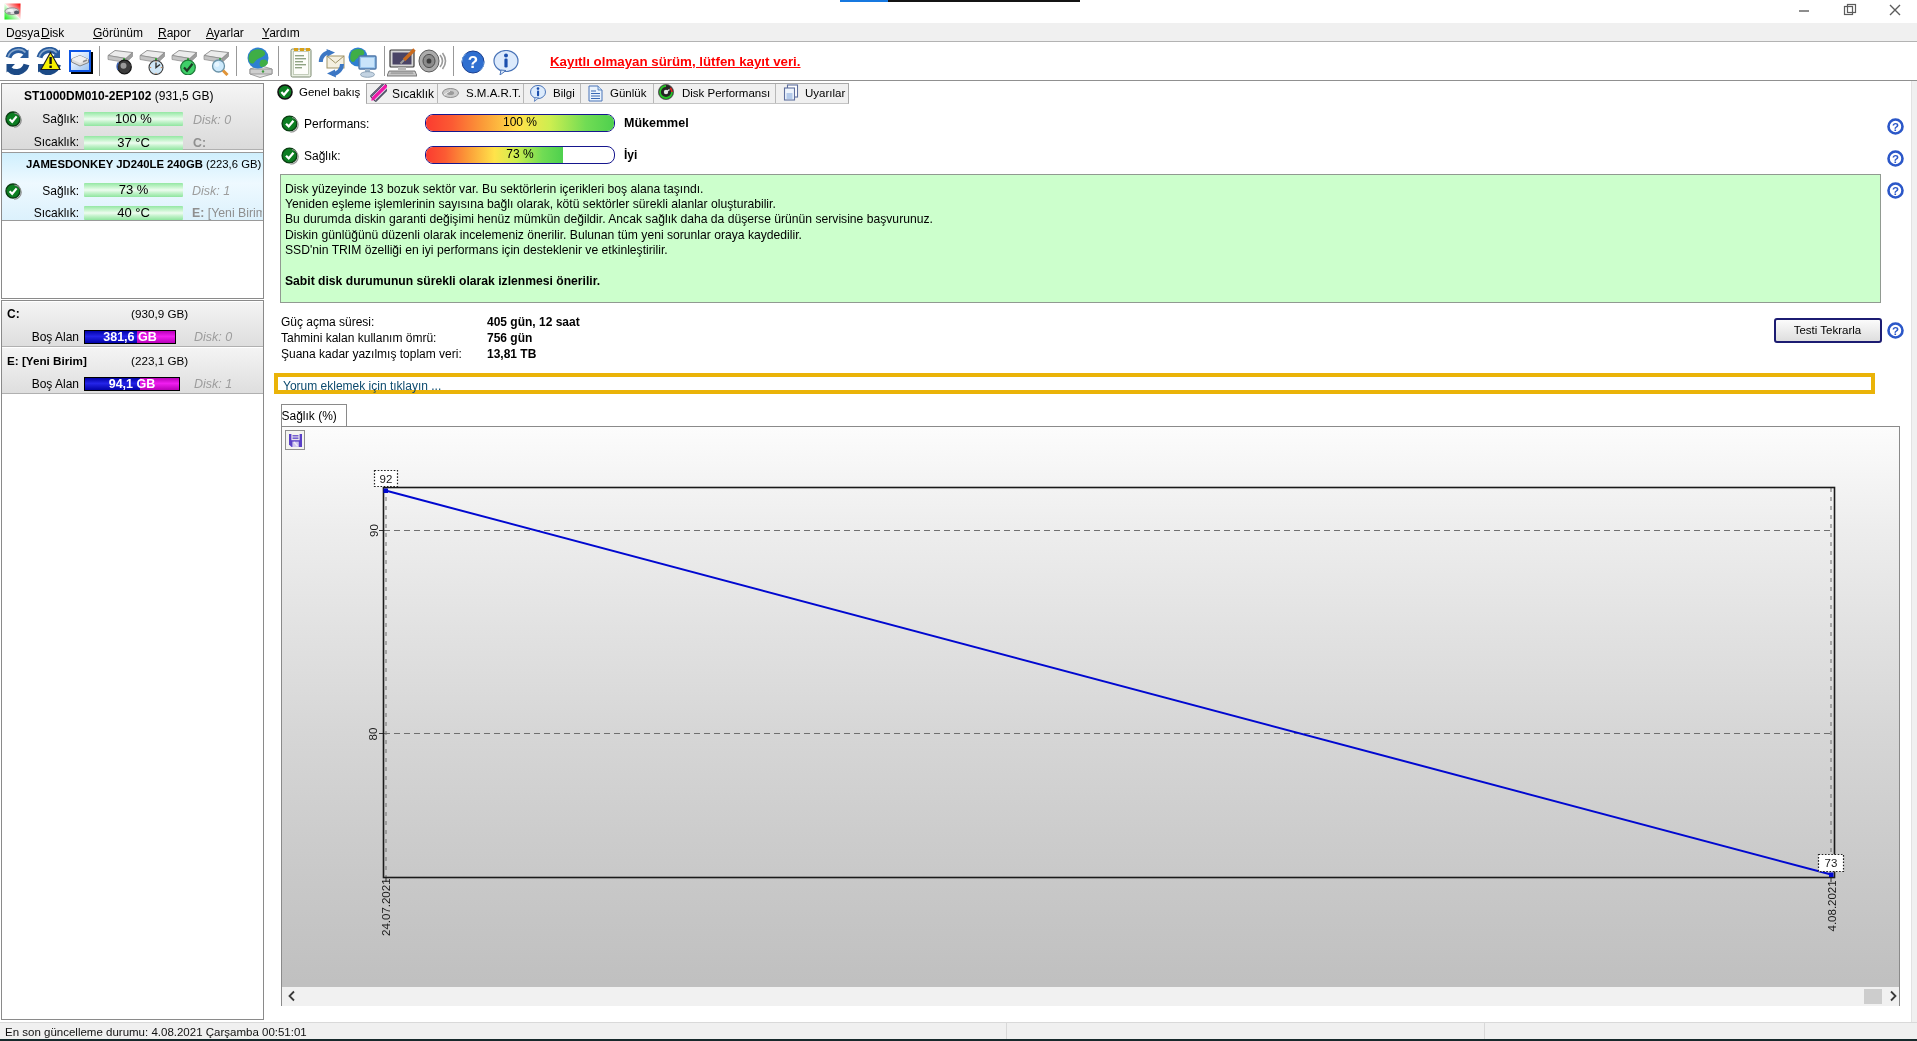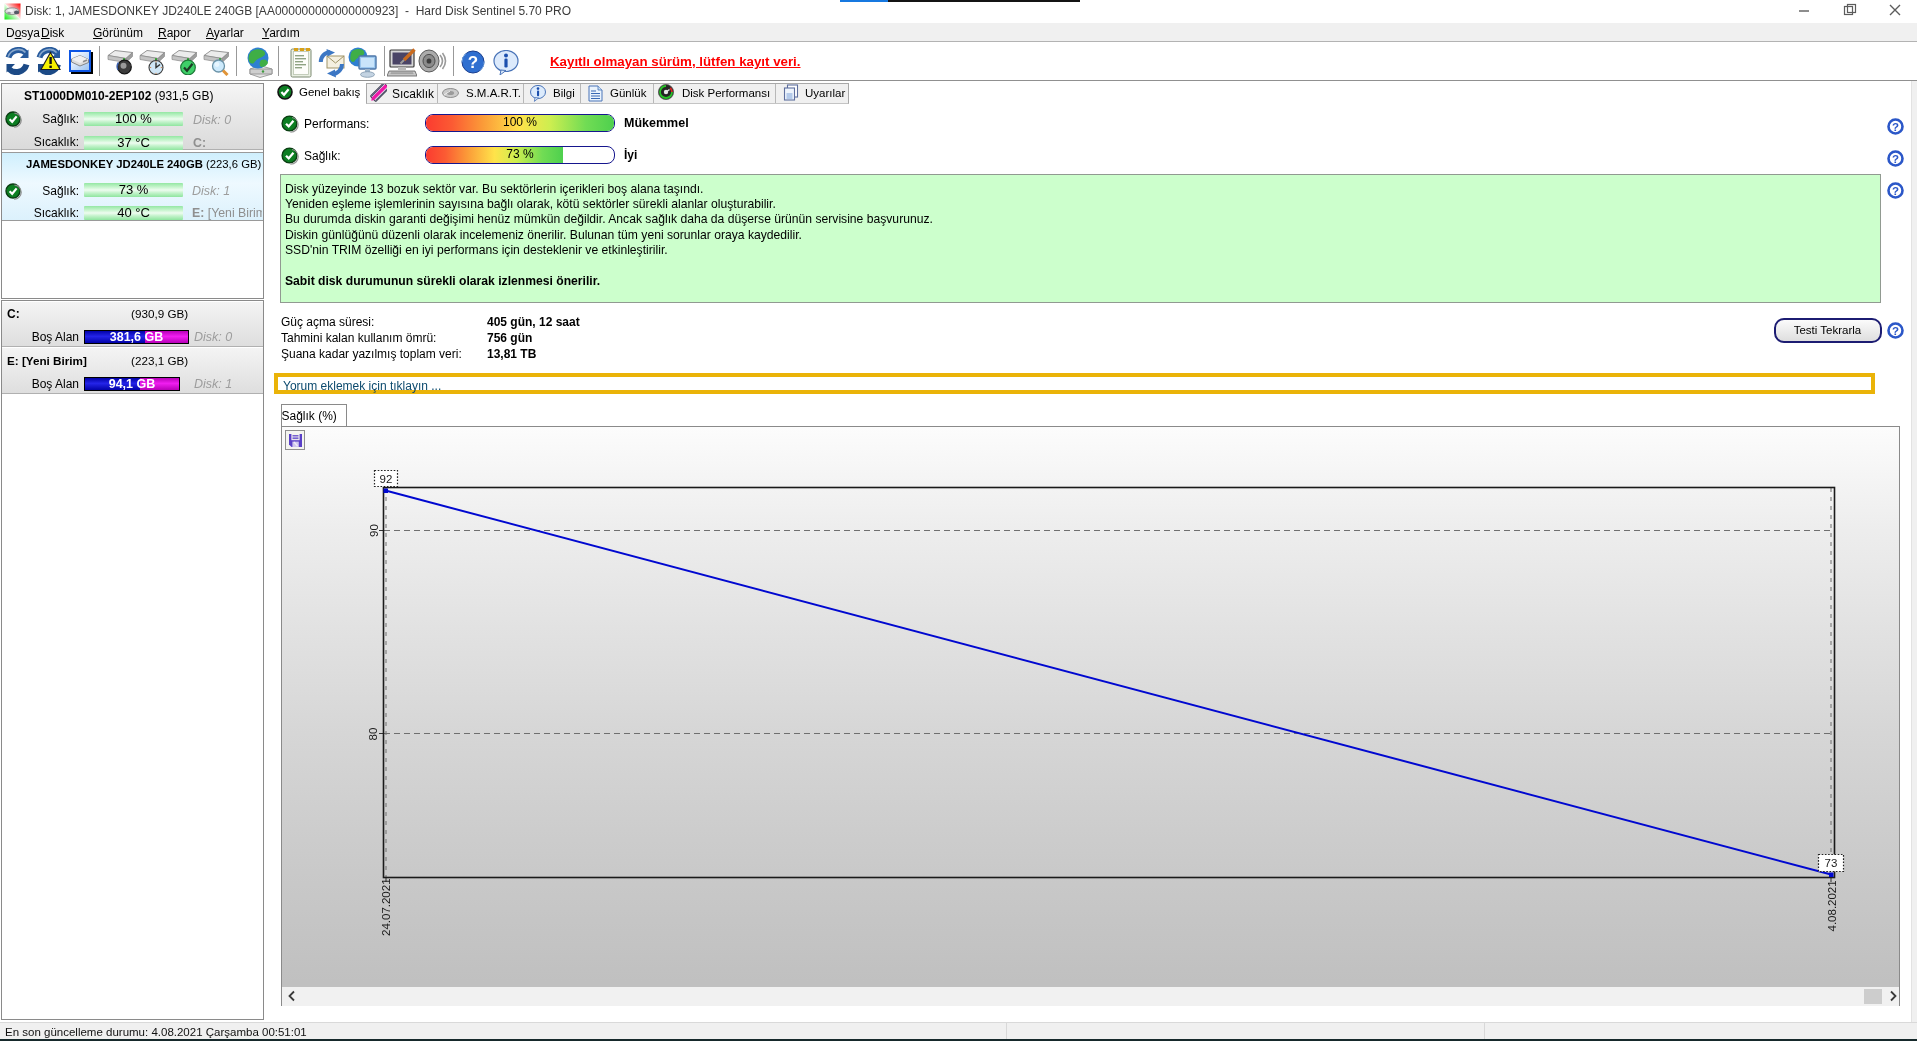--- a/index.html
+++ b/index.html
@@ -39,21 +39,20 @@
 <path d="M0.5 0.5 H16.5 V16.5 Z" fill="url(#agr)"></path>
 <path d="M0.5 0.5 V16.5 H16.5 Z" fill="url(#agg)"></path>
 <g>
 <ellipse cx="8" cy="8.2" rx="7" ry="3.4" fill="#dcdcde" stroke="#777" stroke-width="0.7"></ellipse>
 <ellipse cx="6.5" cy="7.6" rx="3" ry="1.5" fill="#f4f4f6"></ellipse>
 <ellipse cx="12.6" cy="9.4" rx="2.6" ry="1.9" fill="#555a66"></ellipse>
 <ellipse cx="5" cy="10" rx="1.8" ry="1.2" fill="#9a9aa0"></ellipse>
 </g>
 </svg>
 </div>
-<div class="abs" style="left:25px;top:2.5px;height:16px;line-height:16px;font-size:12px;color:#3c3c3c;white-space:pre">Disk: 1, JAMESDONKEY JD240LE 240GB [AA000000000000000923]  -  Hard Disk Sentinel 5.70 PRO</div>
 
 <svg class="abs" style="left:1790px;top:0" width="120" height="22">
 <line x1="9" y1="11" x2="19" y2="11" stroke="#5c5c5c" stroke-width="1.4"></line>
 <rect x="54.5" y="6.5" width="8" height="8" fill="none" stroke="#5c5c5c" stroke-width="1.2"></rect>
 <rect x="57.5" y="4.5" width="8" height="8" fill="none" stroke="#5c5c5c" stroke-width="1.2"></rect>
 <path d="M100 5 L110 15 M110 5 L100 15" stroke="#5c5c5c" stroke-width="1.4"></path>
 </svg>
 
 <div class="abs" style="left:0;top:23px;width:1917px;height:19px;background:#f0f0f0;border-bottom:1px solid #b3b3b3"></div>
 <div class="abs t12" style="left:6px;top:26px;white-space:pre">D<u>o</u>sya</div>
@@ -243,21 +242,21 @@
 </div>
 
 <div class="abs" style="left:1px;top:300px;width:263px;height:720px;background:#fff;border:1px solid #8a8a8a"></div>
 <div class="abs" style="left:2px;top:302px;width:261px;height:45px;background:linear-gradient(180deg,#f4f4f4,#dedede);border-bottom:1px solid #b0b0b0"></div>
 <div class="abs" style="left:2px;top:348px;width:261px;height:46px;background:linear-gradient(180deg,#f4f4f4,#dedede);border-bottom:1px solid #b0b0b0"></div>
 <div id="volcards">
 
 <div class="abs b" style="left:7px;top:307px;font-size:12px">C:</div>
 <div class="abs" style="left:131px;top:307px;font-size:11.7px">(930,9 GB)</div>
 <div class="abs" style="left:20px;top:330px;width:59px;font-size:12px;text-align:right">Boş Alan</div>
-<div class="abs bar-v" style="left:84px;top:329.5px;width:105px;height:14px">
+<div class="abs bar-v" style="left:84px;top:329.5px;width:92px;height:14px">
         <div class="bv-blue" style="width:58%"></div>
         <div class="bv-mag"></div>
         <div class="bv-t">381,6 GB</div>
       </div>
 <div class="abs it" style="left:194px;top:330px;font-size:12.5px;color:#9d9d9d">Disk: 0</div>
 
 <div class="abs b" style="left:7px;top:354px;font-size:11.7px">E: [Yeni Birim]</div>
 <div class="abs" style="left:131px;top:354px;font-size:11.7px">(223,1 GB)</div>
 <div class="abs" style="left:20px;top:377px;width:59px;font-size:12px;text-align:right">Boş Alan</div>
 <div class="abs bar-v" style="left:84px;top:376.5px;width:96px;height:14px">
@@ -364,21 +363,21 @@
 <span class="b">Sabit disk durumunun sürekli olarak izlenmesi önerilir.</span>
 </div>
 
 <div class="abs t12" style="left:281px;top:315px">Güç açma süresi:</div>
 <div class="abs t12 b" style="left:487px;top:315px">405 gün, 12 saat</div>
 <div class="abs t12" style="left:281px;top:331px">Tahmini kalan kullanım ömrü:</div>
 <div class="abs t12 b" style="left:487px;top:331px">756 gün</div>
 <div class="abs t12" style="left:281px;top:347px">Şuana kadar yazılmış toplam veri:</div>
 <div class="abs t12 b" style="left:487px;top:347px">13,81 TB</div>
 
-<div class="abs" style="left:1773.5px;top:318px;width:108px;height:25px;background:linear-gradient(180deg,#fbfbfb,#dedede);border:2px solid #1c1c72;border-radius:10px;text-align:center;line-height:21px;font-size:11.5px">Testi Tekrarla</div>
+<div class="abs" style="left:1773.5px;top:318px;width:108px;height:25px;background:linear-gradient(180deg,#fbfbfb,#dedede);border:2px solid #1c1c72;border-radius:3px;text-align:center;line-height:21px;font-size:11.5px">Testi Tekrarla</div>
 
 <div class="abs" style="left:274px;top:372.5px;width:1601px;height:21px;background:#fff;border:4px solid #eab308;font-size:12px;color:#0c4a6e;line-height:19px;padding-left:5px">Yorum eklemek için tıklayın ...</div>
 
 <svg class="qm" style="left:1887px;top:117.5px" viewBox="0 0 17 17">
         <circle cx="8.5" cy="8.5" r="7" fill="#fff" stroke="#2b57c8" stroke-width="2.6"></circle>
         <text x="8.5" y="13" font-size="11.5" font-weight="bold" fill="#2b57c8" text-anchor="middle" font-family="Liberation Sans">?</text>
       </svg>
 <svg class="qm" style="left:1887px;top:149.5px" viewBox="0 0 17 17">
         <circle cx="8.5" cy="8.5" r="7" fill="#fff" stroke="#2b57c8" stroke-width="2.6"></circle>
         <text x="8.5" y="13" font-size="11.5" font-weight="bold" fill="#2b57c8" text-anchor="middle" font-family="Liberation Sans">?</text>

